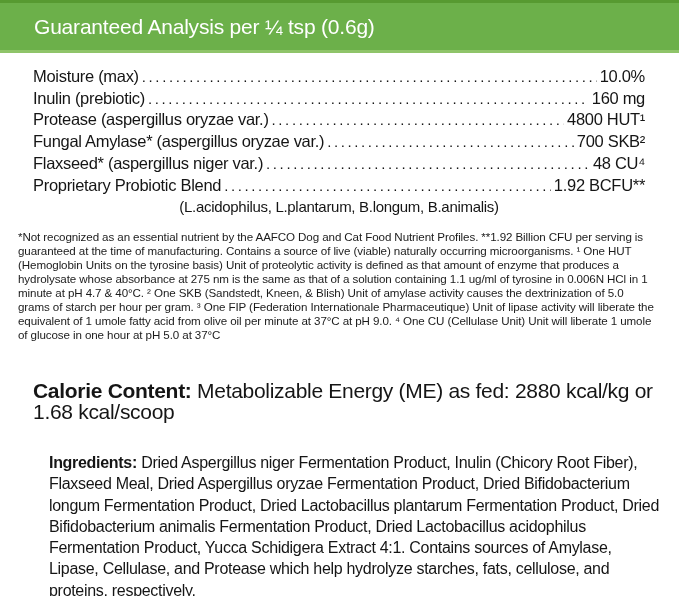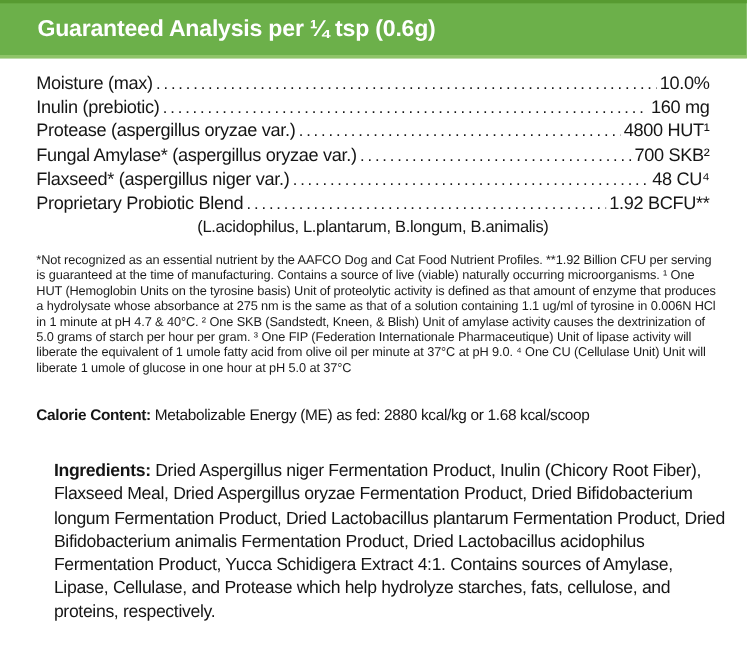--- a/index.html
+++ b/index.html
@@ -10,47 +10,47 @@
     -webkit-font-smoothing:antialiased;
   }
   .header{
     height:47px;background:#6cb04a;
     border-top:3px solid #579a31;
     border-bottom:3px solid #8fc469;
     display:flex;align-items:center;
     padding-left:34px;
   }
   .header-title{
-    font-size:21px;color:#ffffff;letter-spacing:-0.2px;font-weight:bold;
+    font-size:21px;color:#ffffff;letter-spacing:-0.2px;font-weight:normal;
   }
   .ga-rows{margin:13px 34px 0 33px;text-align:center;}
   .ga-row{
     display:flex;align-items:baseline;
     font-size:16.5px;line-height:21.7px;letter-spacing:-0.3px;
     white-space:nowrap;
   }
   .ga-row .label{flex:0 0 auto;}
   .ga-row .dots{
     flex:1 1 auto;overflow:hidden;margin:0 3px;min-width:10px;
   }
   .ga-row .dots::after{
     content:"..........................................................................................................................................................";
     letter-spacing:2.6px;font-size:15px;color:#151515;
   }
   .ga-row .value{flex:0 0 auto;}
   .species-note{
     font-size:15px;line-height:21.7px;letter-spacing:-0.3px;
   }
   .footnotes{
-    margin:12px 22px 0 33px;
+    margin:12px 22px 0 18px;
     font-size:11.6px;line-height:14px;letter-spacing:-0.1px;color:#1b1b1b;
   }
   .calorie{
-    margin:25px 20px 0 33px;
-    font-size:14px;line-height:21px;letter-spacing:-0.3px;
+    margin:38px 20px 0 33px;
+    font-size:21px;line-height:21px;letter-spacing:-0.3px;
   }
   .ingredients{
     margin:30px 16px 0 49px;
     font-size:16px;line-height:21.3px;letter-spacing:-0.3px;
   }
   .bold{font-weight:bold;}
 </style>
 </head>
 <body>
 

